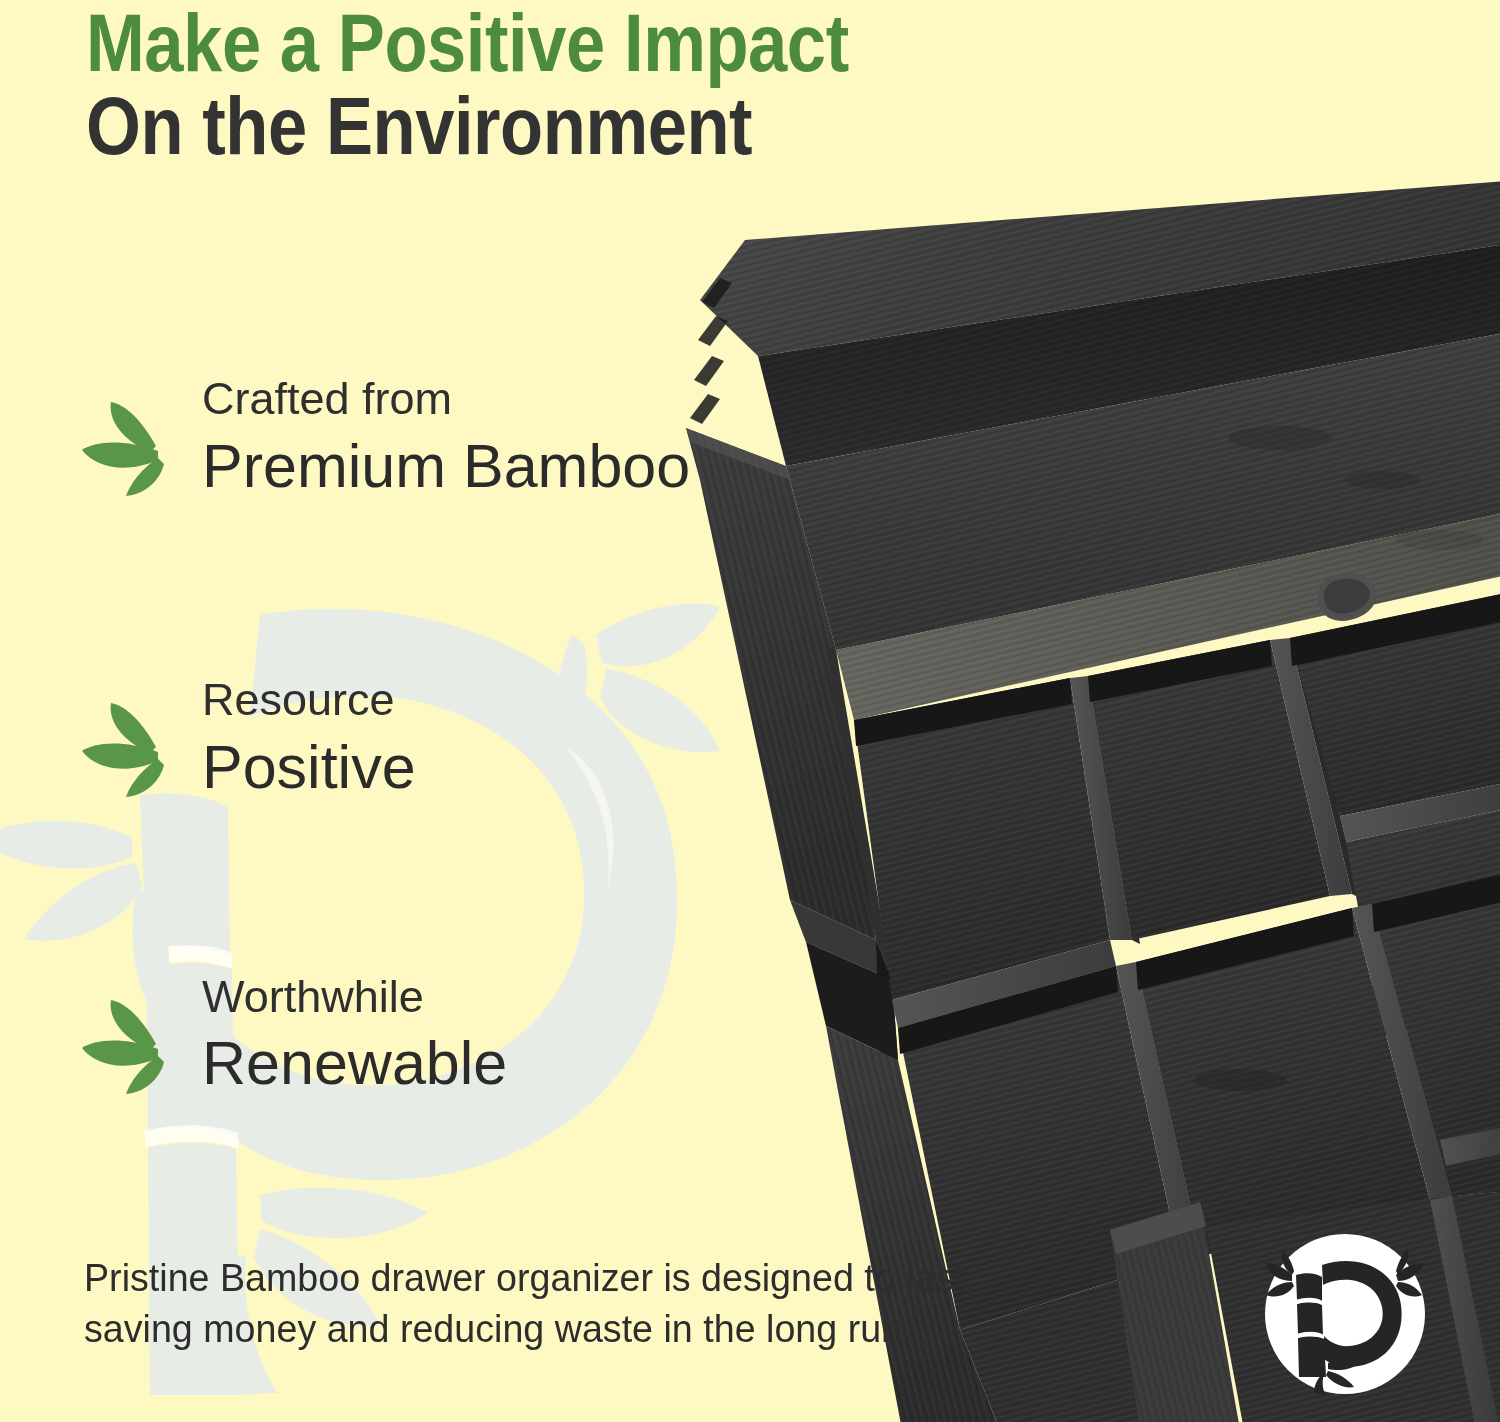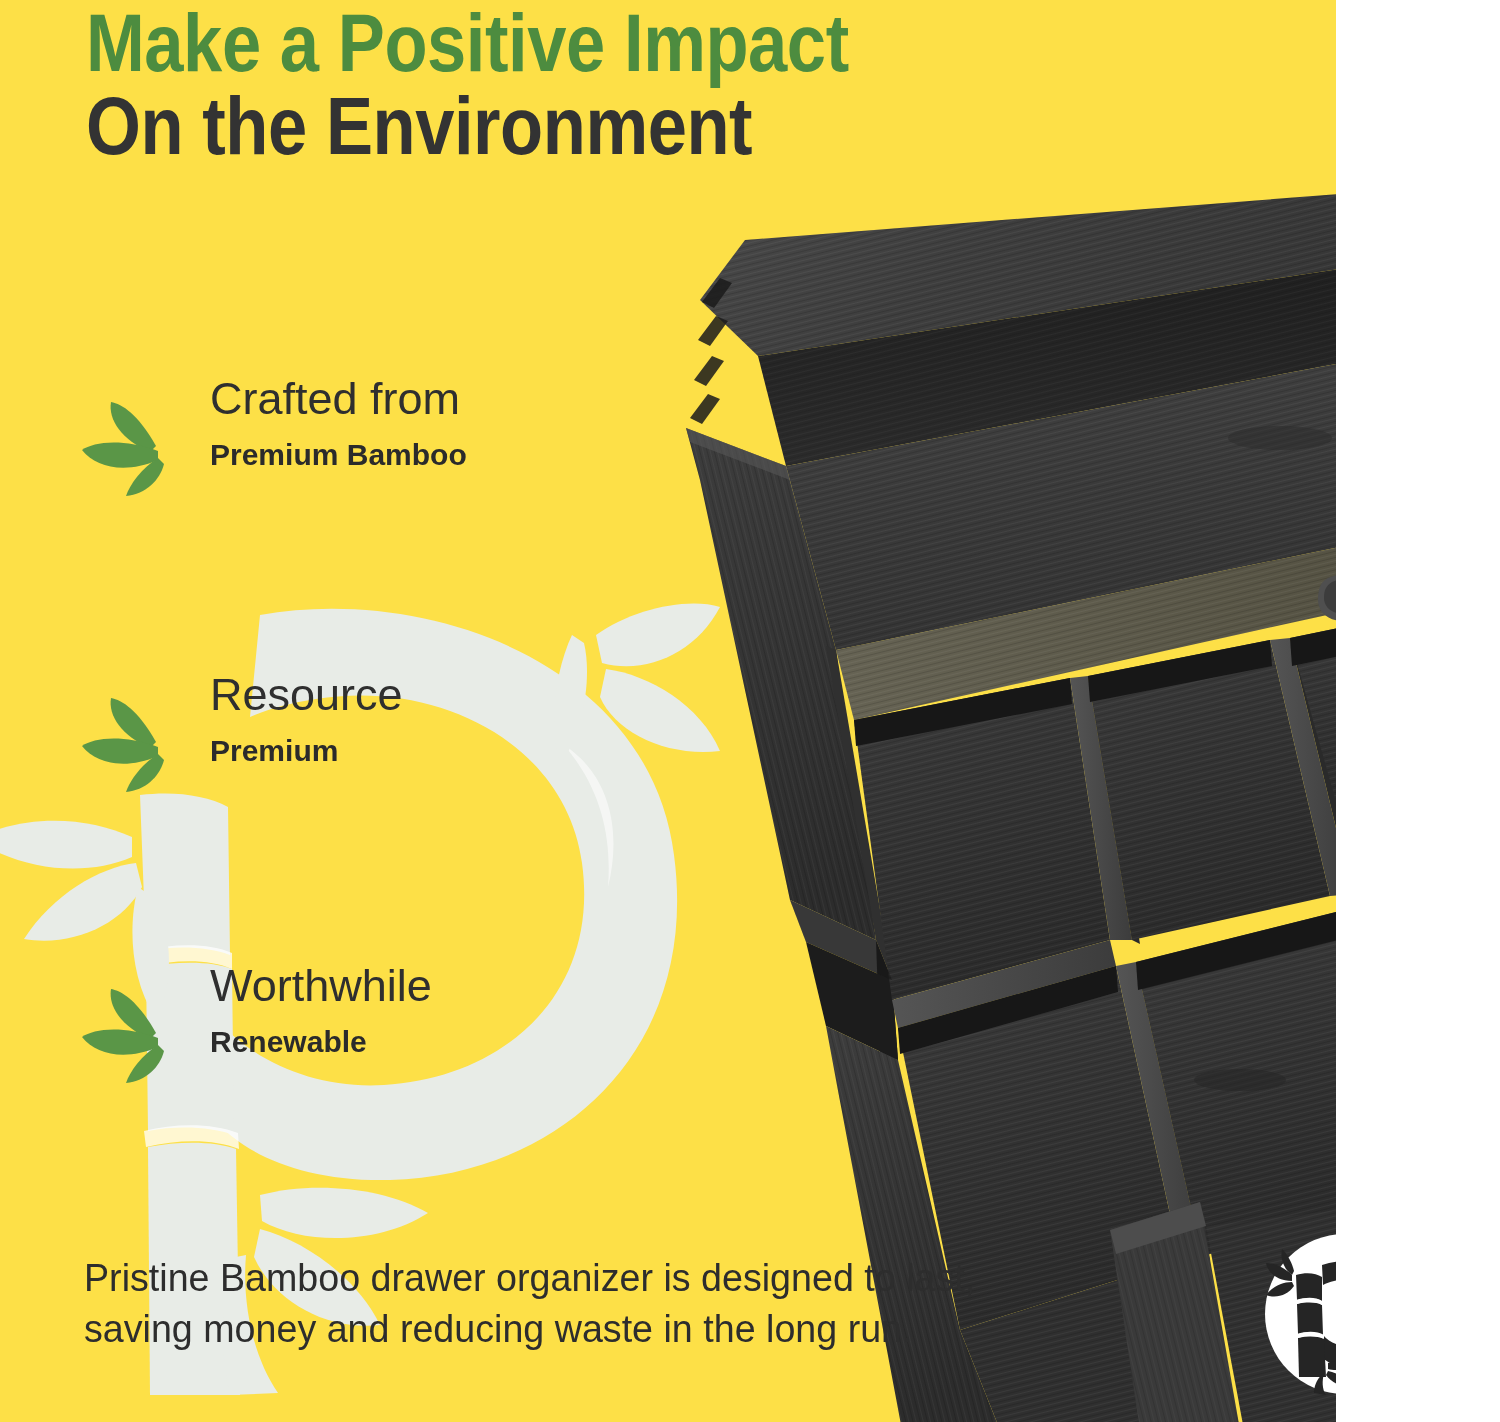--- a/index.html
+++ b/index.html
@@ -3,21 +3,21 @@
 <meta charset="utf-8">
 <style>
   html,body{margin:0;padding:0;}
   body{
     width:1500px;height:1422px;
     background:#ffffff;
     font-family:"Liberation Sans", sans-serif;
     overflow:hidden;
     position:relative;
   }
-  #stage{position:absolute;inset:0;width:1336px;height:1422px;overflow:hidden;background:#fde047;}
+  #stage{position:absolute;inset:0;width:1500px;height:1422px;overflow:hidden;background:#fef9c3;}
 
   
   .watermark{position:absolute;left:-40px;top:595px;width:760px;height:800px;z-index:1;pointer-events:none;}
 
   
   .product{position:absolute;left:640px;top:180px;width:880px;height:1250px;z-index:2;}
 
   
   .headline{position:absolute;left:86px;top:4px;z-index:5;}
   .hl-line{
@@ -26,33 +26,33 @@
     line-height:0.94;
     white-space:nowrap;
     transform:scaleX(0.86);
     transform-origin:left center;
   }
   .hl1{font-size:82px;color:#4d8c3f;}
   .hl2{font-size:82px;color:#333333;margin-top:6px;}
 
   
   .bullets{position:absolute;left:78px;top:372px;z-index:5;width:700px;}
-  .bullet{position:relative;height:auto;display:flex;align-items:flex-start;gap:8px;}
+  .bullet{position:relative;height:auto;display:flex;align-items:flex-start;}
   .b1{margin-top:0px;}
   .b2{margin-top:170px;}
   .b3{margin-top:165px;}
   .sprig{width:104px;height:104px;flex:0 0 104px;margin-top:22px;}
   .btext{margin-left:20px;}
   .bl-top{
     font-size:45px;color:#2f2f2f;font-weight:400;line-height:1.22;
     letter-spacing:0px;white-space:nowrap;
   }
   .bl-bot{
-    font-size:30px;color:#2b2b2b;font-weight:700;line-height:1.22;
-    letter-spacing:0px;white-space:nowrap;margin-top:10px;
+    font-size:61px;color:#2b2b2b;font-weight:400;line-height:1.22;
+    letter-spacing:0px;white-space:nowrap;margin-top:2px;
   }
 
   
   .caption{
     position:absolute;left:84px;top:1252px;width:1010px;z-index:5;
     font-size:39px;line-height:1.32;color:#2d2d2d;font-weight:400;
     transform:scaleX(0.965);transform-origin:left top;
   }
   .cap-line{white-space:nowrap;}
 
@@ -272,21 +272,21 @@
     <div class="bullet b2">
       <svg class="sprig" viewBox="0 0 104 104" xmlns="http://www.w3.org/2000/svg" aria-hidden="true">
         <g fill="#5a9647">
           <path d="M78 52 C60 20 44 10 33 8 C30 26 44 46 72 58 Z"></path>
           <path d="M80 57 C44 44 16 48 4 56 C18 74 48 80 80 66 Z"></path>
           <path d="M80 64 C64 74 52 90 48 102 C68 100 82 86 86 70 Z"></path>
         </g>
       </svg>
       <div class="btext">
         <div class="bl-top">Resource</div>
-        <div class="bl-bot">Premium</div>
+        <div class="bl-bot">Positive</div>
       </div>
     </div>
 
     <div class="bullet b3">
       <svg class="sprig" viewBox="0 0 104 104" xmlns="http://www.w3.org/2000/svg" aria-hidden="true">
         <g fill="#5a9647">
           <path d="M78 52 C60 20 44 10 33 8 C30 26 44 46 72 58 Z"></path>
           <path d="M80 57 C44 44 16 48 4 56 C18 74 48 80 80 66 Z"></path>
           <path d="M80 64 C64 74 52 90 48 102 C68 100 82 86 86 70 Z"></path>
         </g>

